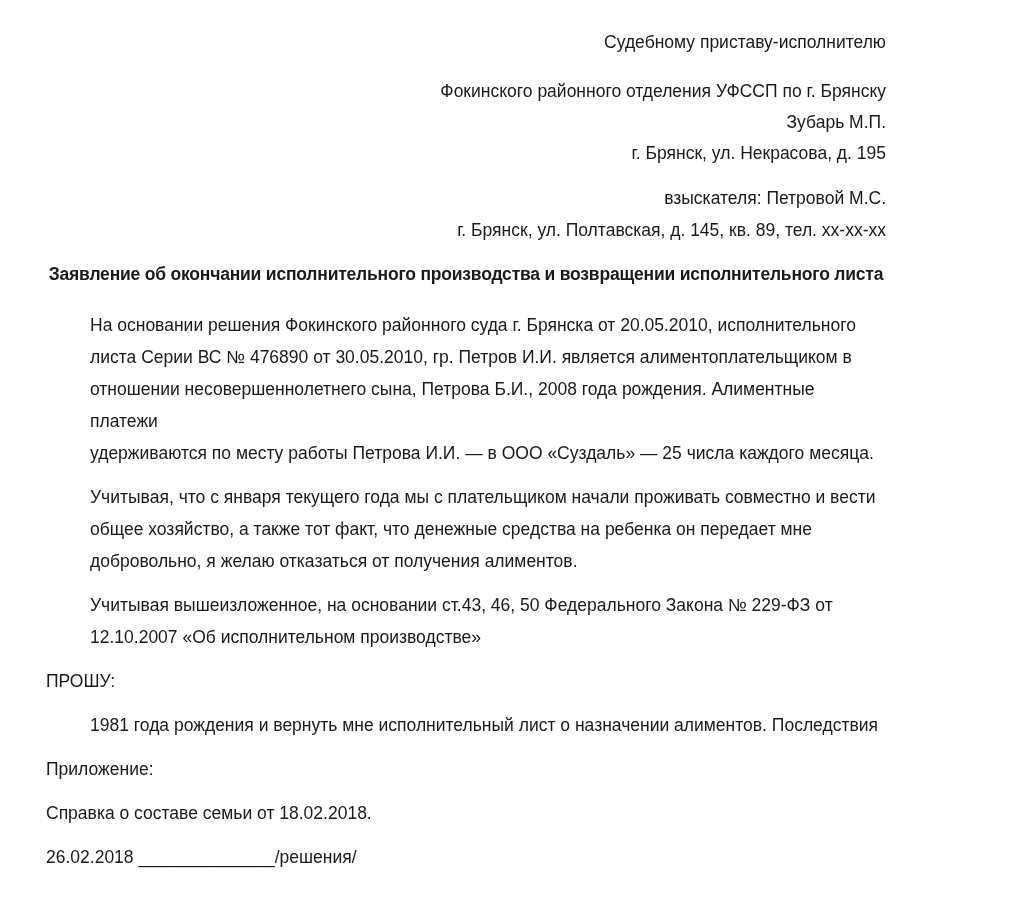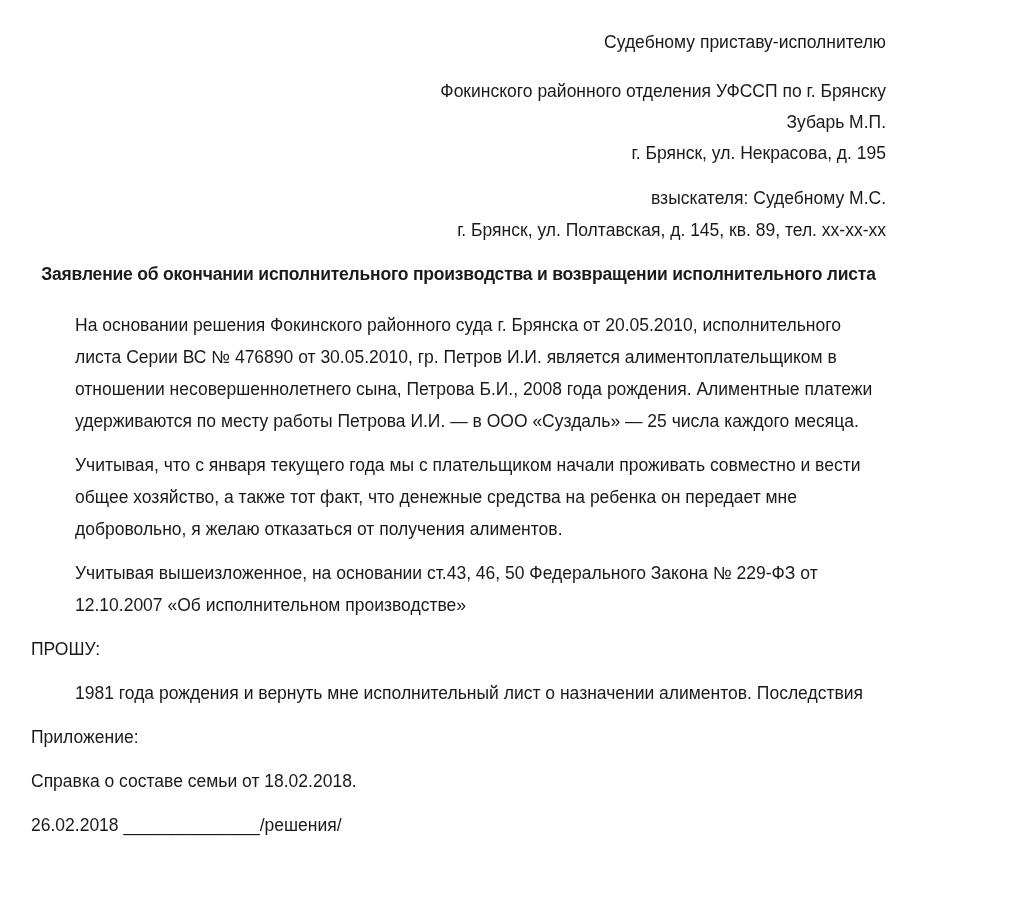--- a/index.html
+++ b/index.html
@@ -11,21 +11,21 @@
     width: 1024px;
     height: 920px;
     font-family: "Liberation Sans", "DejaVu Sans", sans-serif;
     color: #1a1a1a;
     overflow: hidden;
   }
   .page {
     box-sizing: border-box;
     width: 912px;
     height: 920px;
-    padding: 26px 26px 0 31px;
+    padding: 26px 26px 0 46px;
     font-size: 17.5px;
     line-height: 32px;
   }
   .right { text-align: right; }
   .addressee { margin: 0 0 18px; }
   .dept-block { margin: 0 0 13px; line-height: 31px; }
   .claimant-block { margin: 0 0 9px; line-height: 32px; }
   .doc-title {
     font-weight: bold;
     text-align: center;
@@ -45,21 +45,21 @@
 
   <div class="addressee right">Судебному приставу-исполнителю</div>
 
   <div class="dept-block right">
     <span class="line">Фокинского районного отделения УФССП по г. Брянску</span>
     <span class="line">Зубарь М.П.</span>
     <span class="line">г. Брянск, ул. Некрасова, д. 195</span>
   </div>
 
   <div class="claimant-block right">
-    <span class="line">взыскателя: Судебному М.С.</span>
+    <span class="line">взыскателя: Петровой М.С.</span>
     <span class="line">г. Брянск, ул. Полтавская, д. 145, кв. 89, тел. хх-хх-хх</span>
   </div>
 
   <div class="doc-title">Заявление об окончании исполнительного производства и возвращении исполнительного листа</div>
 
   <p class="para">
     <span class="line">На основании решения Фокинского районного суда г. Брянска от 20.05.2010, исполнительного</span>
     <span class="line">листа Серии ВС № 476890 от 30.05.2010, гр. Петров И.И. является алиментоплательщиком в</span>
     <span class="line">отношении несовершеннолетнего сына, Петрова Б.И., 2008 года рождения. Алиментные платежи</span>
     <span class="line">удерживаются по месту работы Петрова И.И. — в ООО «Суздаль» — 25 числа каждого месяца.</span>

